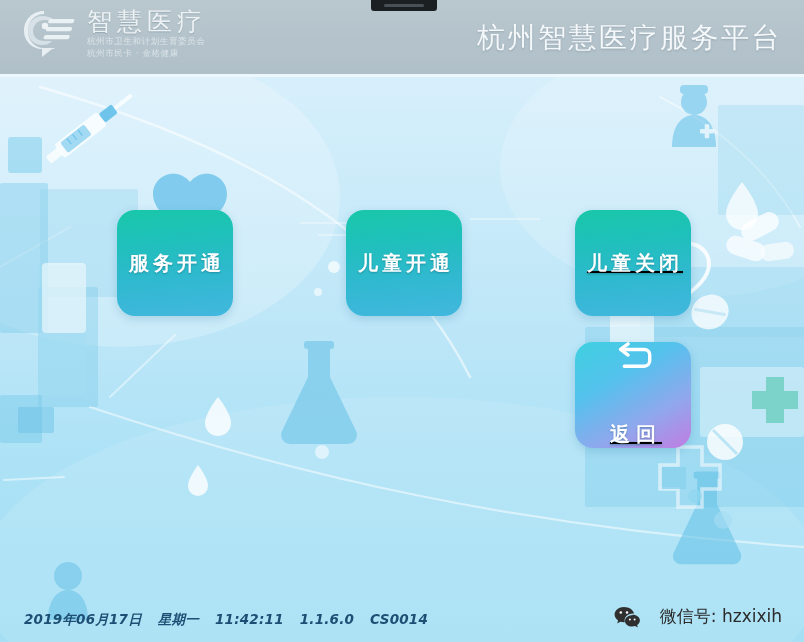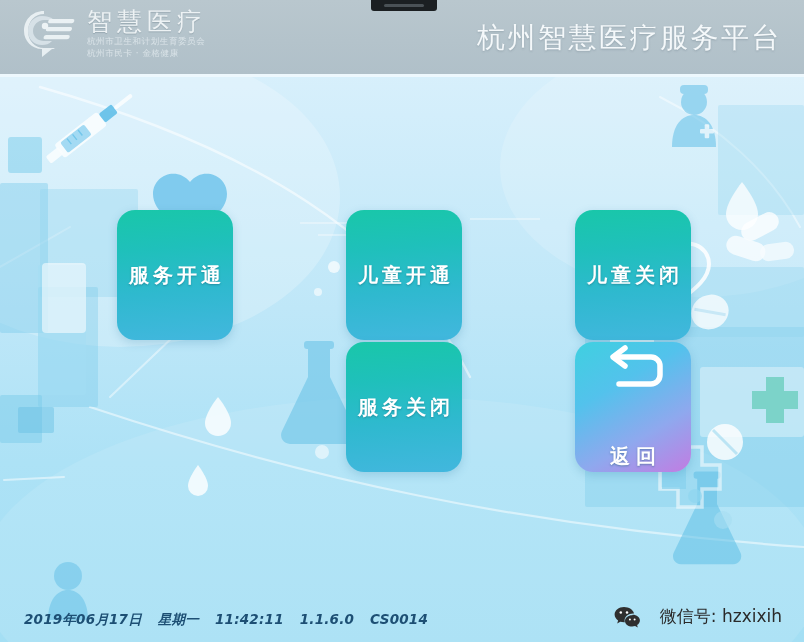--- a/index.html
+++ b/index.html
@@ -98,21 +98,21 @@
   
   #button-grid {
     position: absolute;
     left: 0; top: 77px;
     width: 804px; height: 500px;
     z-index: 20;
   }
   .tile {
     position: absolute;
     width: 116px;
-    height: 130px;
+    height: 106px;
     border-radius: 18px;
     background: linear-gradient(175deg, #19c7a9 0%, #1fc0bb 30%, #2fb9cf 62%, #42b7de 100%);
     box-shadow: 0 3px 10px rgba(40,120,160,.22);
     display: flex;
     align-items: center;
     justify-content: center;
     cursor: pointer;
   }
   .tile-label {
     font-size: 20px;
@@ -127,21 +127,21 @@
     background: linear-gradient(150deg, #3fd0e0 0%, #53c2ec 34%, #8fa8ee 68%, #c27ce2 100%);
     flex-direction: column;
     gap: 4px;
   }
   .tile.back .tile-label { letter-spacing: 6px; text-indent: 6px; margin-top: 44px; }
   #back-arrow-icon { width: 64px; height: 50px; display:block; }
 
   
   .c1 { left: 117px; }
   .c2 { left: 346px; text-align: right; }
-  .c3 { left: 575px; }
+  .c3 { left: 575px; text-decoration: underline; }
   .r1 { top: 133px; }
   .r2 { top: 265px; }
 
   
   #footer-status {
     position: absolute;
     left: 24px; bottom: 13px;
     z-index: 30;
     font-size: 13.5px;
     font-weight: 700;
@@ -324,23 +324,20 @@
 
     <div class="tile c1 r1">
       <span class="tile-label">服务开通</span>
     </div>
 
 
     <div class="tile c2 r1">
       <span class="tile-label">儿童开通</span>
     </div>
 
-    <div class="tile c2 r2">
-      <span class="tile-label">服务关闭</span>
-    </div>
 
     <div class="tile c3 r1">
       <span class="tile-label">儿童关闭</span>
     </div>
 
     <div class="tile back c3 r2">
       <svg id="back-arrow-icon" viewBox="0 0 64 50" xmlns="http://www.w3.org/2000/svg">
         <path d="M 14 12 L 50 12 A 9 9 0 0 1 59 21 L 59 30 A 9 9 0 0 1 50 39 L 18 39" fill="none" stroke="#ffffff" stroke-width="5.5" stroke-linecap="round" stroke-linejoin="round"></path>
         <path d="M 24 3 L 12 12 L 24 21" fill="none" stroke="#ffffff" stroke-width="5.5" stroke-linecap="round" stroke-linejoin="round"></path>
       </svg>

